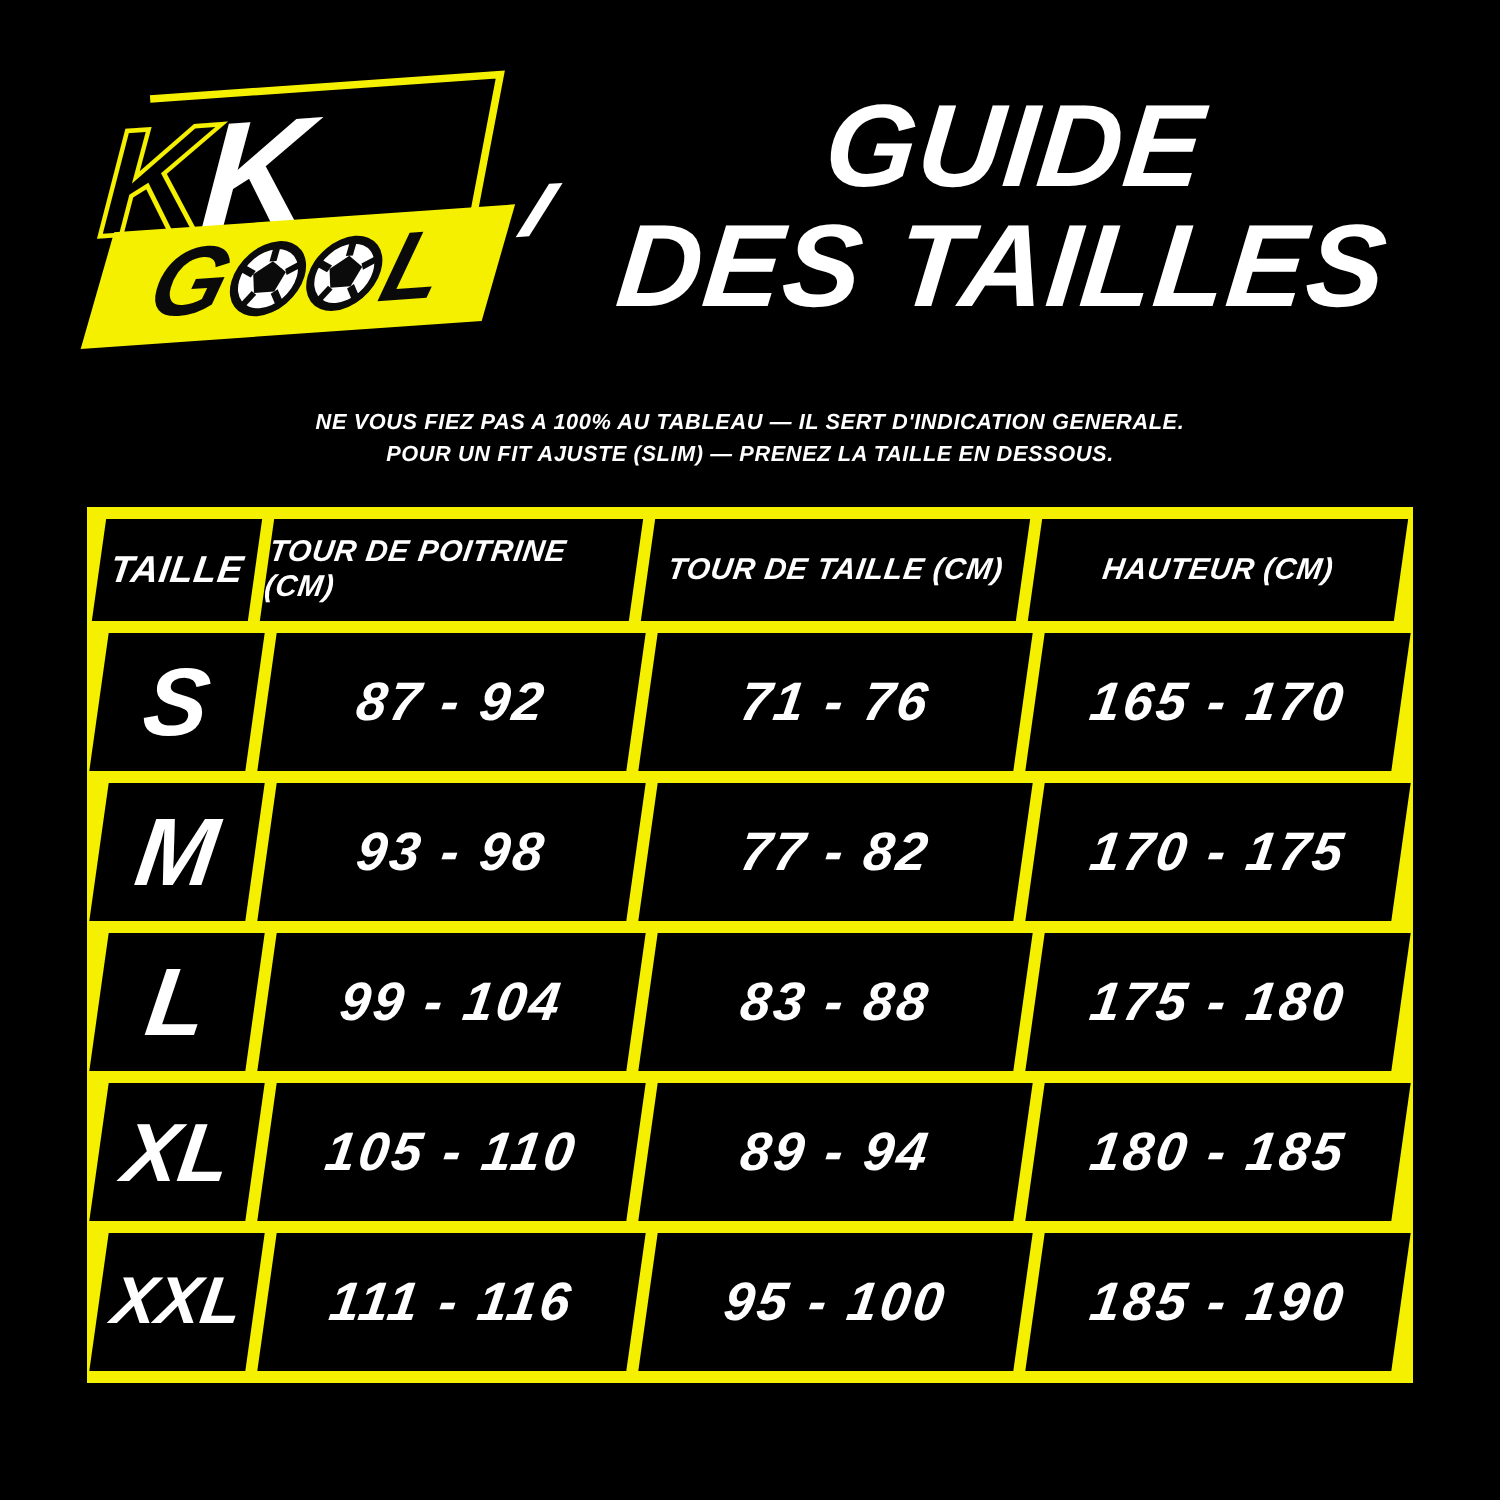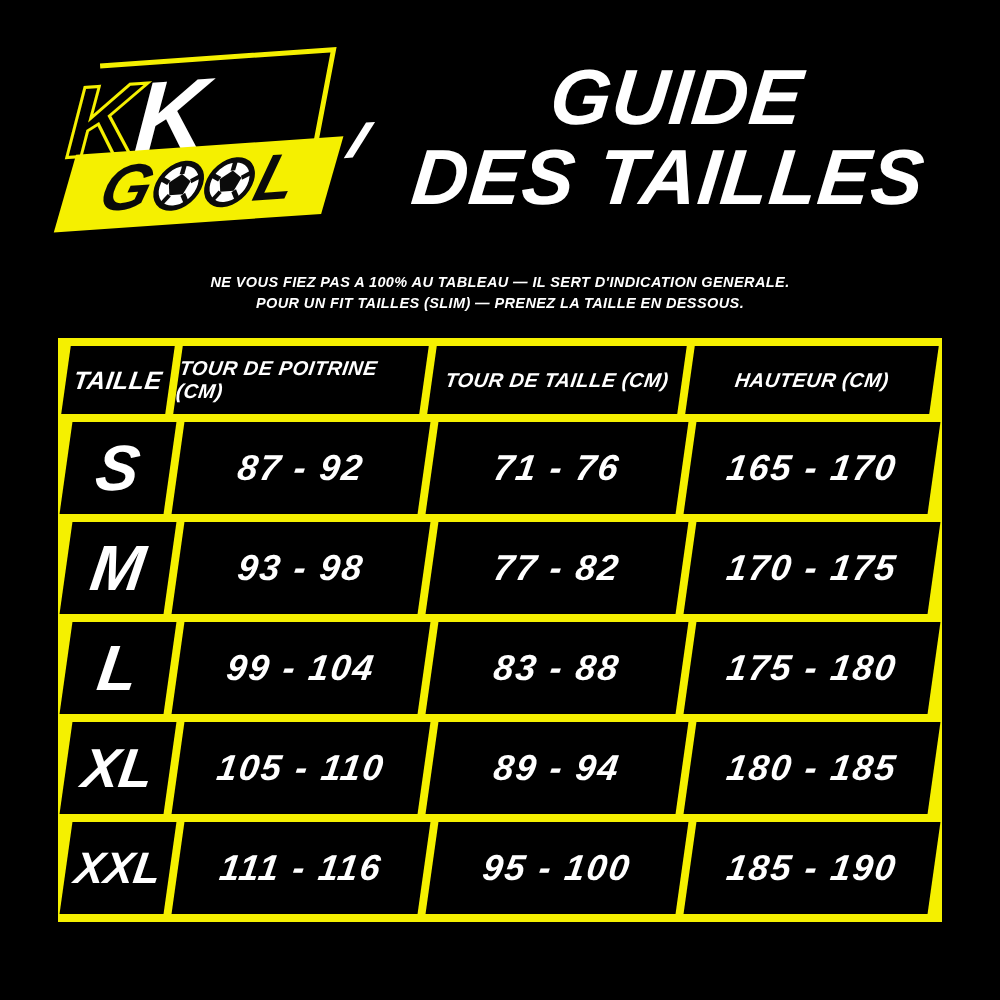--- a/index.html
+++ b/index.html
@@ -130,21 +130,21 @@
     </div>
   </div>
 
   <div class="title">
     <div>GUIDE</div>
     <div>DES TAILLES</div>
   </div>
 
   <div class="disclaimer">
     <div>NE VOUS FIEZ PAS A 100% AU TABLEAU — IL SERT D'INDICATION GENERALE.</div>
-    <div>POUR UN FIT TAILLES (SLIM) — PRENEZ LA TAILLE EN DESSOUS.</div>
+    <div>POUR UN FIT AJUSTE (SLIM) — PRENEZ LA TAILLE EN DESSOUS.</div>
   </div>
 
   <div class="size-table">
 
     <div class="cell header-cell first">TAILLE</div>
     <div class="cell header-cell">TOUR DE POITRINE (CM)</div>
     <div class="cell header-cell">TOUR DE TAILLE (CM)</div>
     <div class="cell header-cell">HAUTEUR (CM)</div>
 
     <div class="cell size-cell">S</div>

